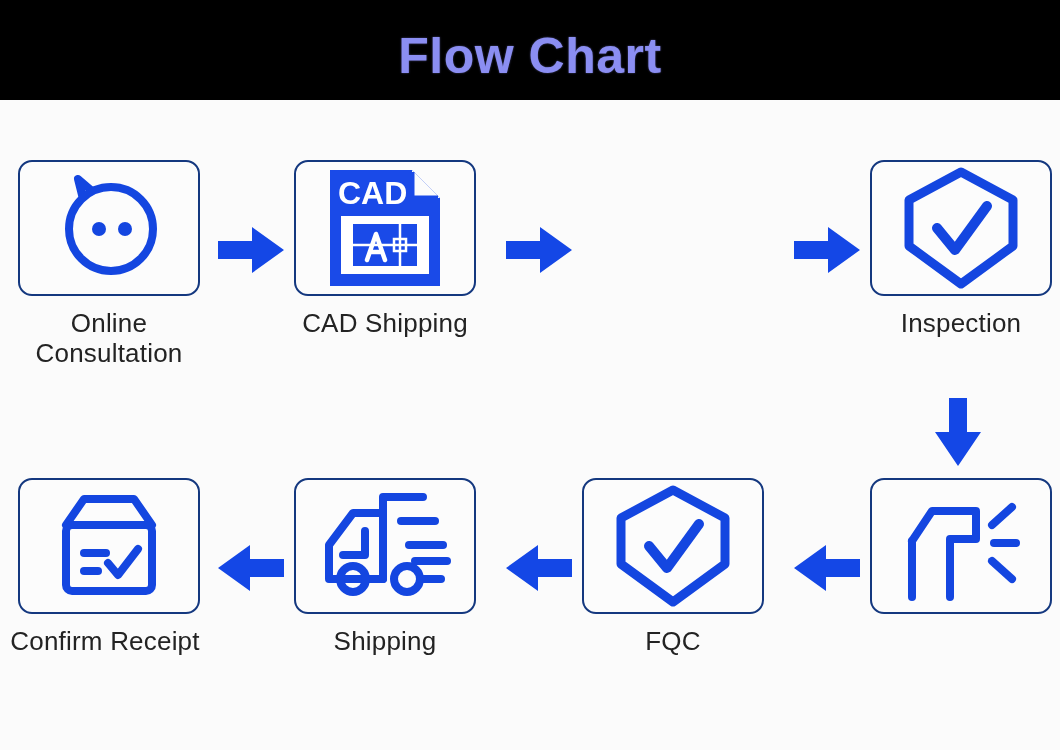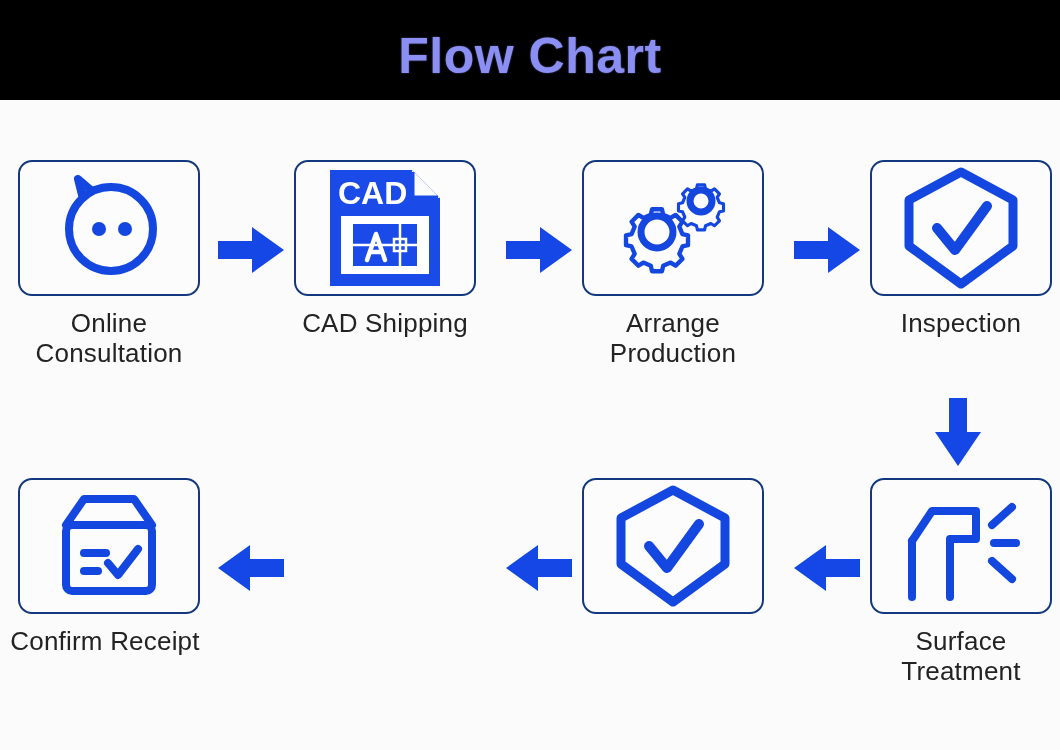--- a/index.html
+++ b/index.html
@@ -151,52 +151,20 @@
 
             <line x1="74" y1="52" x2="74" y2="106" stroke="#ffffff" stroke-width="2.5"></line>
             <line x1="20" y1="79" x2="99" y2="79" stroke="#ffffff" stroke-width="2.5"></line>
             <rect x="68" y="73" width="12" height="12" fill="none" stroke="#ffffff" stroke-width="2.5"></rect>
           </svg>
         </span>
       </div>
       <div class="step-label">CAD Shipping</div>
     </div>
 
-    <div class="step r1 c3">
-      <div class="card">
-        <span>
-          <svg width="128" height="128" viewBox="0 0 128 128">
-
-            <g transform="translate(48,80)">
-              <g fill="none" stroke="#1446e0" stroke-width="7" stroke-linejoin="round">
-                <path d="M -8,-36 L 8,-36 L 10,-27 L 22,-22 L 30,-27 L 41,-16 L 36,-8 L 41,4
-                         L 50,6 L 50,22 L 41,24 L 36,36 L 41,44 L 30,55 L 22,50 L 10,55
-                         L 8,64 L -8,64 L -10,55 L -22,50 L -30,55 L -41,44 L -36,36 L -41,24
-                         L -50,22 L -50,6 L -41,4 L -36,-8 L -41,-16 L -30,-27 L -22,-22
-                         L -10,-27 Z" transform="scale(0.62) translate(0,-20)"></path>
-              </g>
-              <circle cx="0" cy="-12" r="16" fill="none" stroke="#1446e0" stroke-width="7"></circle>
-            </g>
-
-            <g transform="translate(92,46)">
-              <g fill="none" stroke="#1446e0" stroke-width="7" stroke-linejoin="round">
-                <path d="M -8,-36 L 8,-36 L 10,-27 L 22,-22 L 30,-27 L 41,-16 L 36,-8 L 41,4
-                         L 50,6 L 50,22 L 41,24 L 36,36 L 41,44 L 30,55 L 22,50 L 10,55
-                         L 8,64 L -8,64 L -10,55 L -22,50 L -30,55 L -41,44 L -36,36 L -41,24
-                         L -50,22 L -50,6 L -41,4 L -36,-8 L -41,-16 L -30,-27 L -22,-22
-                         L -10,-27 Z" transform="scale(0.45) translate(0,-20)"></path>
-              </g>
-              <circle cx="0" cy="-9" r="11" fill="none" stroke="#1446e0" stroke-width="7"></circle>
-            </g>
-          </svg>
-        </span>
-      </div>
-      <div class="step-label">Arrange
-Production</div>
-    </div>
 
     <div class="step r1 c4">
       <div class="card">
         <span>
           <svg width="124" height="128" viewBox="0 0 124 128">
             <path d="M62 8 L114 36 V82 L62 120 L10 82 V36 Z" fill="none" stroke="#1446e0" stroke-width="9" stroke-linejoin="round"></path>
             <path d="M38 64 L56 86 L88 42" fill="none" stroke="#1446e0" stroke-width="10" stroke-linecap="round" stroke-linejoin="round"></path>
           </svg>
         </span>
       </div>
@@ -211,49 +179,70 @@
             <rect x="16" y="38" width="86" height="66" rx="6" fill="none" stroke="#1446e0" stroke-width="8"></rect>
             <line x1="34" y1="66" x2="56" y2="66" stroke="#1446e0" stroke-width="8" stroke-linecap="round"></line>
             <line x1="34" y1="84" x2="48" y2="84" stroke="#1446e0" stroke-width="8" stroke-linecap="round"></line>
             <path d="M58 76 L68 88 L88 62" fill="none" stroke="#1446e0" stroke-width="8" stroke-linecap="round" stroke-linejoin="round"></path>
           </svg>
         </span>
       </div>
       <div class="step-label label-clip-left">Confirm Receipt</div>
     </div>
 
+    <div class="step r2 c2">
+      <div class="card">
+        <span>
+          <svg width="132" height="118" viewBox="0 0 132 118">
+
+            <path d="M10 58 L34 26 H64 V92 H10 Z" fill="none" stroke="#1446e0" stroke-width="8" stroke-linejoin="round" stroke-linecap="round"></path>
+            <path d="M64 92 V10 H104" fill="none" stroke="#1446e0" stroke-width="8" stroke-linejoin="round" stroke-linecap="round"></path>
+
+            <path d="M24 68 H46 V44" fill="none" stroke="#1446e0" stroke-width="8" stroke-linejoin="round" stroke-linecap="round"></path>
+
+            <circle cx="34" cy="92" r="13" fill="none" stroke="#1446e0" stroke-width="8"></circle>
+            <circle cx="88" cy="92" r="13" fill="none" stroke="#1446e0" stroke-width="8"></circle>
+            <line x1="101" y1="92" x2="122" y2="92" stroke="#1446e0" stroke-width="8" stroke-linecap="round"></line>
+
+            <line x1="82" y1="34" x2="116" y2="34" stroke="#1446e0" stroke-width="8" stroke-linecap="round"></line>
+            <line x1="90" y1="58" x2="124" y2="58" stroke="#1446e0" stroke-width="8" stroke-linecap="round"></line>
+            <line x1="96" y1="74" x2="128" y2="74" stroke="#1446e0" stroke-width="8" stroke-linecap="round"></line>
+          </svg>
+        </span>
+      </div>
+      <div class="step-label">Shipping</div>
+    </div>
 
     <div class="step r2 c3">
       <div class="card">
         <span>
           <svg width="124" height="128" viewBox="0 0 124 128">
             <path d="M62 8 L114 36 V82 L62 120 L10 82 V36 Z" fill="none" stroke="#1446e0" stroke-width="9" stroke-linejoin="round"></path>
             <path d="M38 64 L56 86 L88 42" fill="none" stroke="#1446e0" stroke-width="10" stroke-linecap="round" stroke-linejoin="round"></path>
           </svg>
         </span>
       </div>
+      <div class="step-label">FQC</div>
     </div>
 
     <div class="step r2 c4">
       <div class="card">
         <span>
           <svg width="126" height="122" viewBox="0 0 126 122">
 
             <path d="M14 56 L34 26 H78 V54 H52 V112" fill="none" stroke="#1446e0" stroke-width="8" stroke-linejoin="round" stroke-linecap="round"></path>
             <path d="M14 56 V112" fill="none" stroke="#1446e0" stroke-width="8" stroke-linecap="round"></path>
             <path d="M52 60 L36 60" fill="none" stroke="#1446e0" stroke-width="0"></path>
 
             <line x1="94" y1="40" x2="114" y2="22" stroke="#1446e0" stroke-width="8" stroke-linecap="round"></line>
             <line x1="96" y1="58" x2="118" y2="58" stroke="#1446e0" stroke-width="8" stroke-linecap="round"></line>
             <line x1="94" y1="76" x2="114" y2="94" stroke="#1446e0" stroke-width="8" stroke-linecap="round"></line>
           </svg>
         </span>
       </div>
-      <div class="step-label">Surface
-Treatment</div>
     </div>
 
     <div class="arrow arrow-h1 ah-a">
       <svg width="70" height="54" viewBox="0 0 70 54">
         <path d="M2 18 H36 V4 L68 27 L36 50 V36 H2 Z" fill="#1447e6"></path>
       </svg>
     </div>
     <div class="arrow arrow-h1 ah-b">
       <svg width="70" height="54" viewBox="0 0 70 54">
         <path d="M2 18 H36 V4 L68 27 L36 50 V36 H2 Z" fill="#1447e6"></path>

